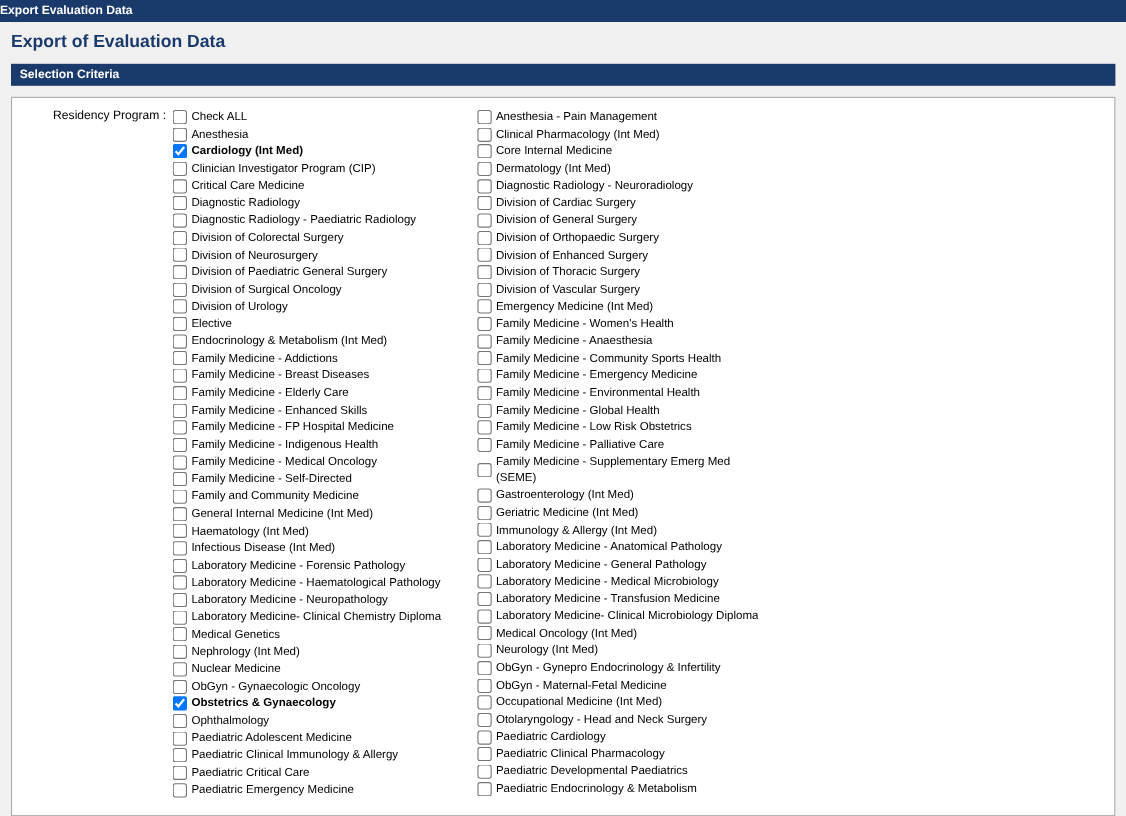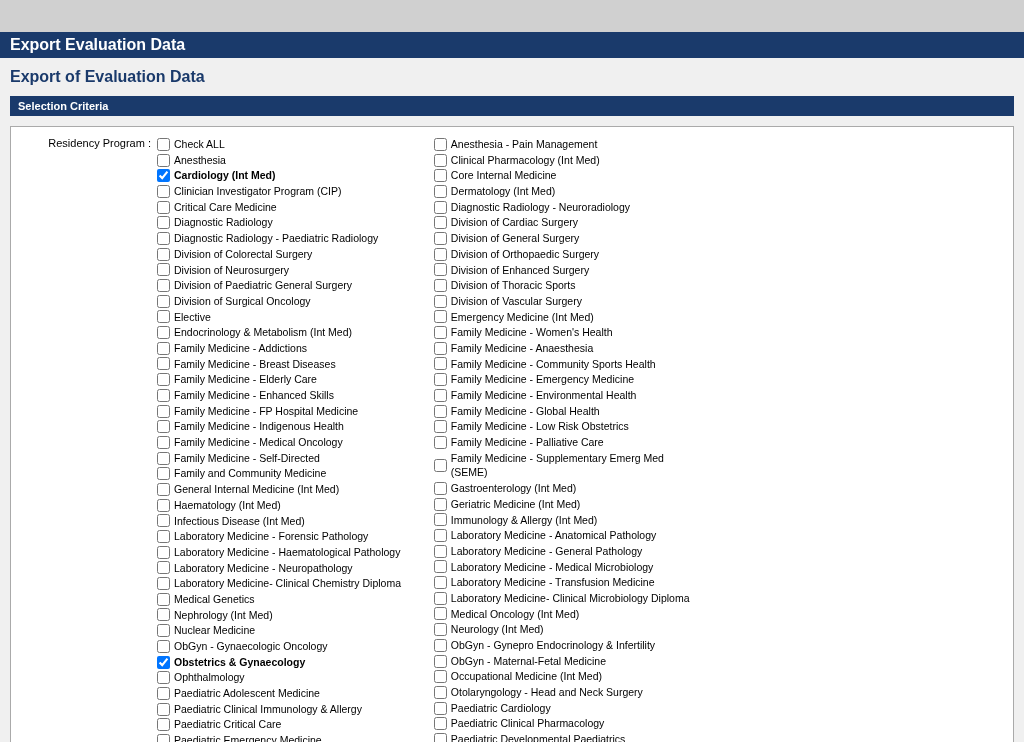--- a/index.html
+++ b/index.html
@@ -5,24 +5,23 @@
     * { box-sizing: border-box; margin: 0; padding: 0; }
     body {
       font-family: Arial, sans-serif;
       font-size: 11px;
       background: #d0d0d0;
       color: #000;
     }
     .window-titlebar {
       background: #1a3a6b;
       color: #fff;
-      padding: 4px 10px;
-      font-size: 16px;
+      padding: 4px 0;
+      font-size: 11px;
       font-weight: bold;
-      margin-top: 32px;
     }
     .window-content {
       background: #f0f0f0;
       padding: 10px;
       min-height: 720px;
     }
     .page-title {
       font-size: 16px;
       font-weight: bold;
       color: #1a3a6b;
@@ -170,20 +169,24 @@
               </div>
               <div class="checkbox-item">
                 <input type="checkbox" id="div_paed_gen" style="">
                 <label for="div_paed_gen">Division of Paediatric General Surgery</label>
               </div>
               <div class="checkbox-item">
                 <input type="checkbox" id="div_surgical_onc" style="">
                 <label for="div_surgical_onc">Division of Surgical Oncology</label>
               </div>
               <div class="checkbox-item">
+                <input type="checkbox" id="div_urology" style="">
+                <label for="div_urology">Division of Urology</label>
+              </div>
+              <div class="checkbox-item">
                 <input type="checkbox" id="elective" style="">
                 <label for="elective">Elective</label>
               </div>
               <div class="checkbox-item">
                 <input type="checkbox" id="endo_metab" style="">
                 <label for="endo_metab">Endocrinology &amp; Metabolism (Int Med)</label>
               </div>
               <div class="checkbox-item">
                 <input type="checkbox" id="family_addictions" style="">
                 <label for="family_addictions">Family Medicine - Addictions</label>
@@ -321,21 +324,21 @@
               <div class="checkbox-item">
                 <input type="checkbox" id="div_orthopaedic_r" style="">
                 <label for="div_orthopaedic_r">Division of Orthopaedic Surgery</label>
               </div>
               <div class="checkbox-item">
                 <input type="checkbox" id="div_plastic_r" style="">
                 <label for="div_plastic_r">Division of Enhanced Surgery</label>
               </div>
               <div class="checkbox-item">
                 <input type="checkbox" id="div_thoracic_r" style="">
-                <label for="div_thoracic_r">Division of Thoracic Sports</label>
+                <label for="div_thoracic_r">Division of Thoracic Surgery</label>
               </div>
               <div class="checkbox-item">
                 <input type="checkbox" id="div_vascular_r" style="">
                 <label for="div_vascular_r">Division of Vascular Surgery</label>
               </div>
               <div class="checkbox-item">
                 <input type="checkbox" id="emergency_med_r" style="">
                 <label for="emergency_med_r">Emergency Medicine (Int Med)</label>
               </div>
               <div class="checkbox-item">

